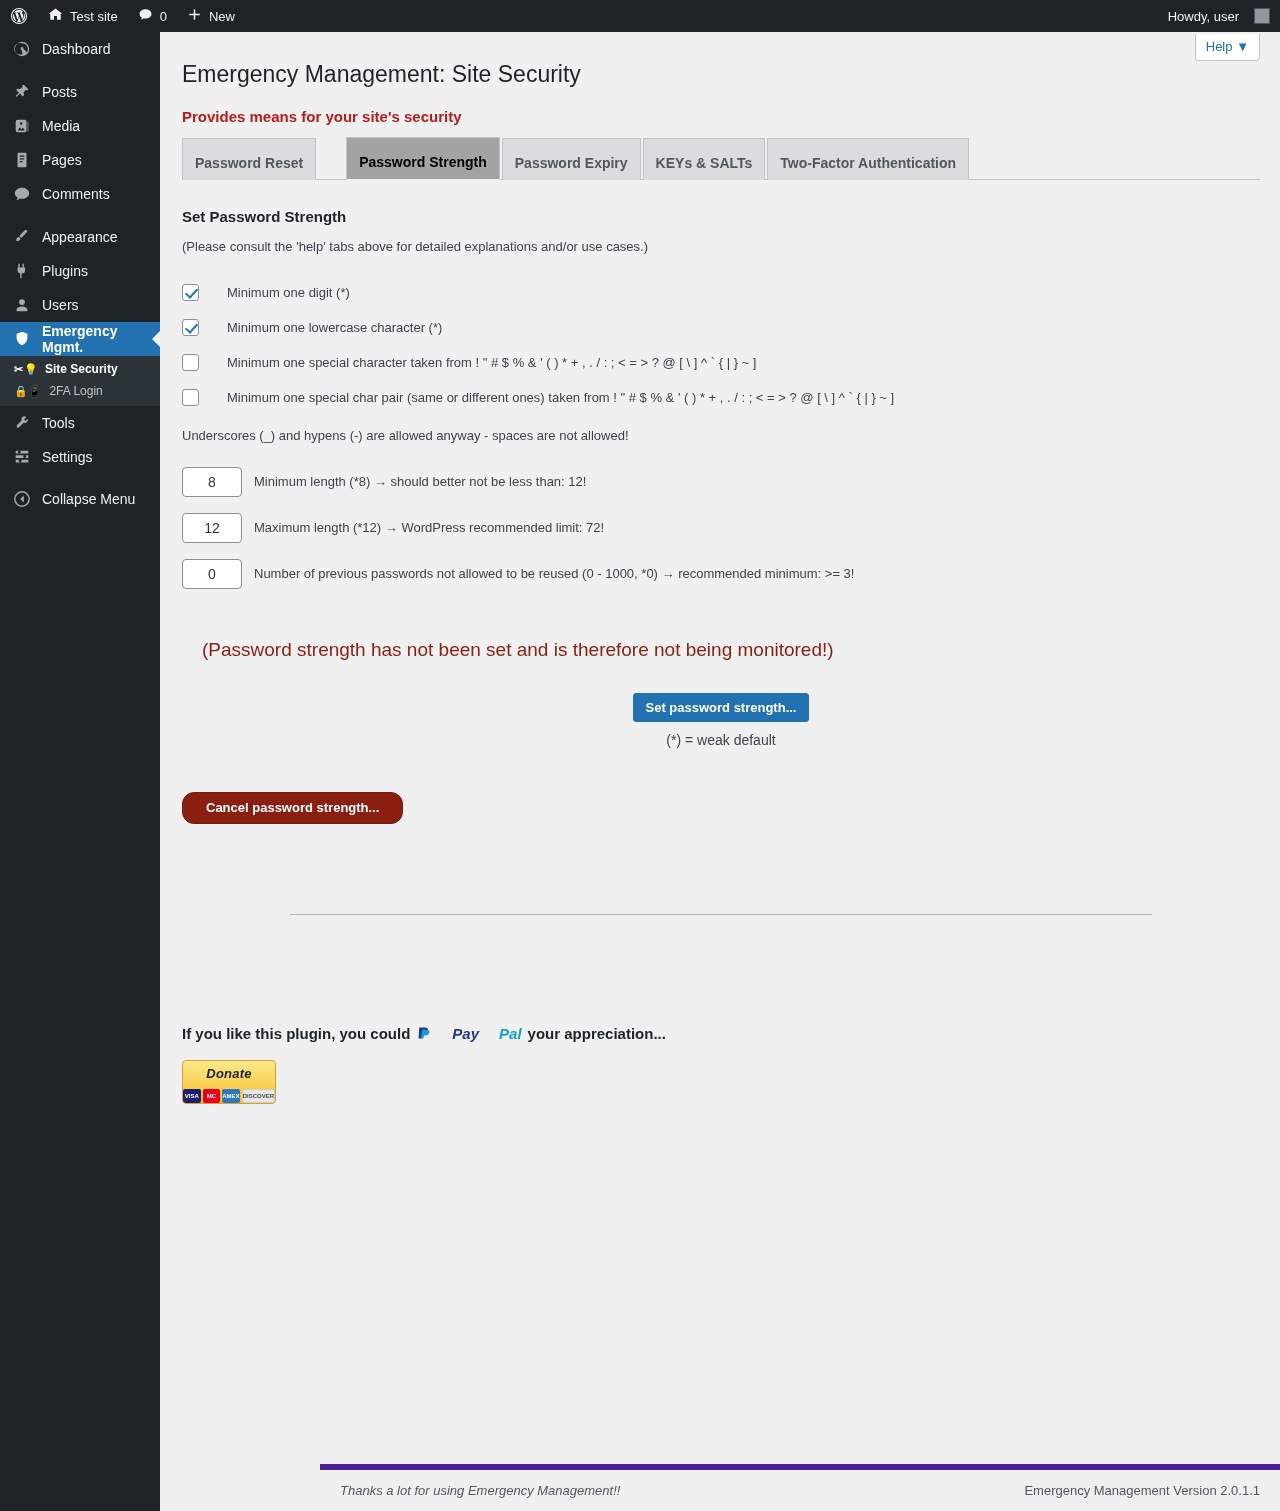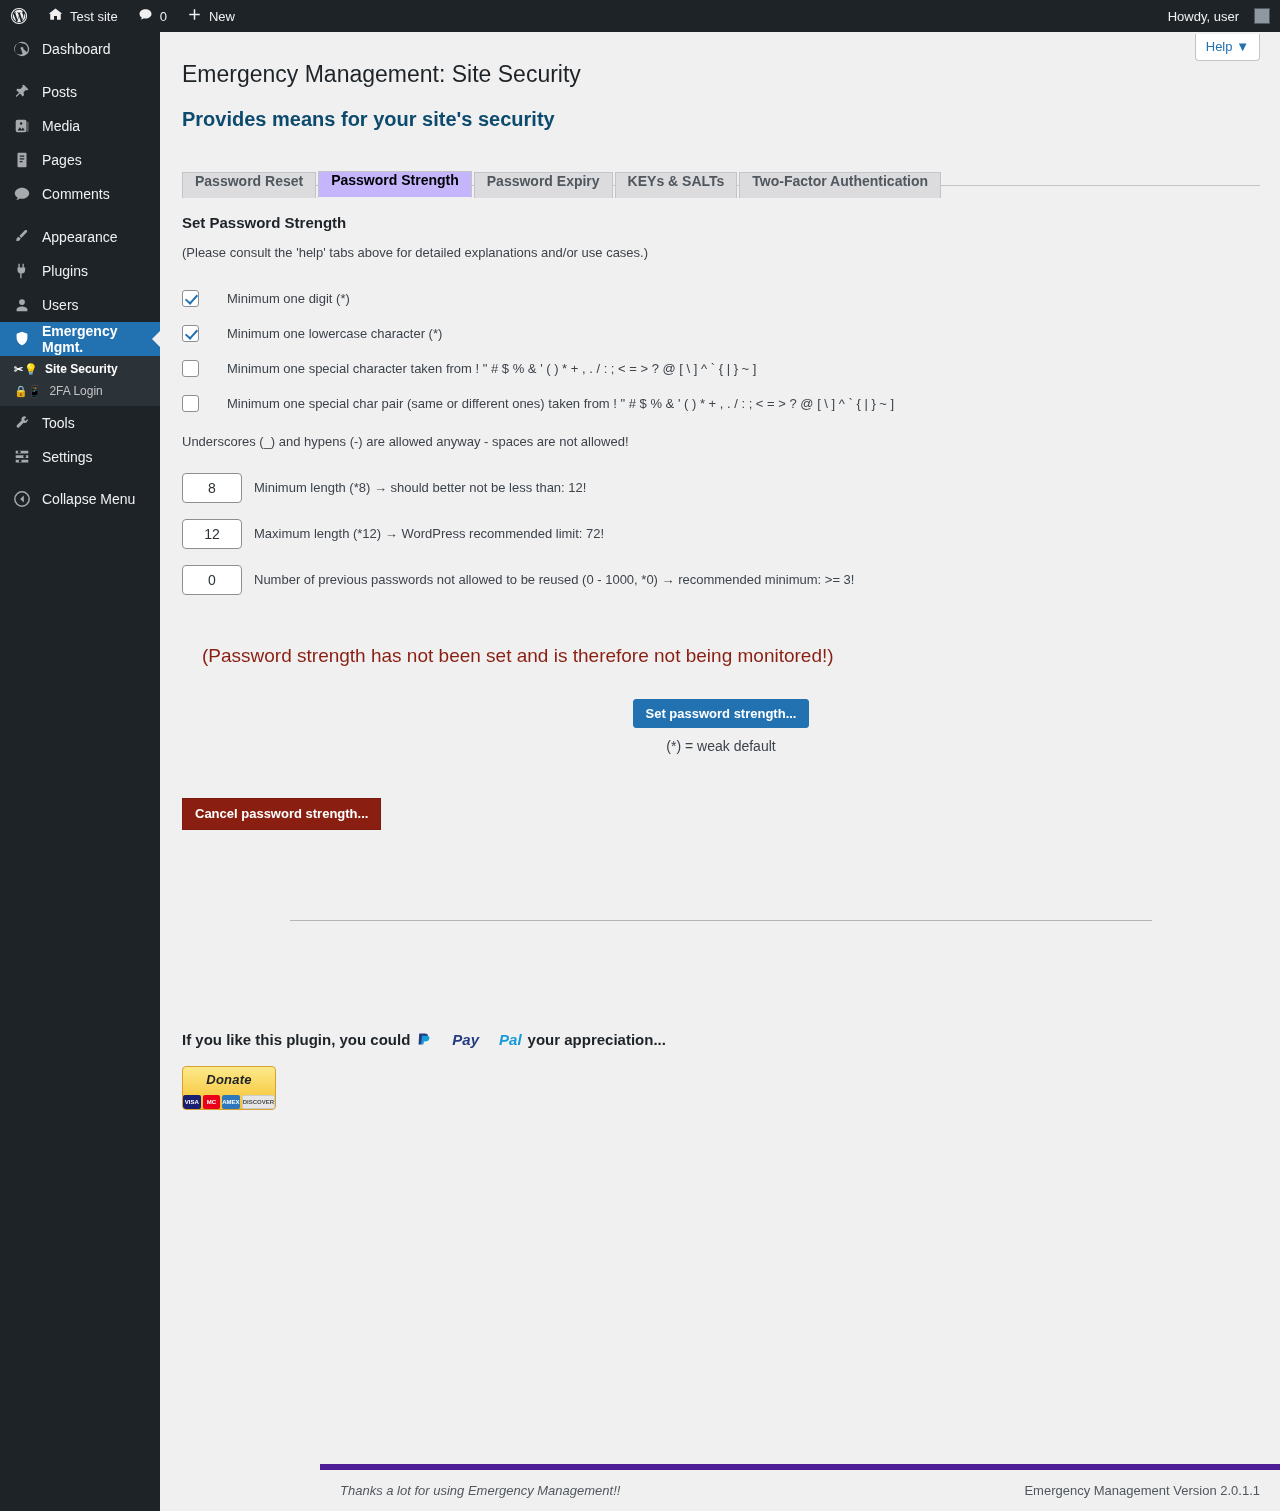--- a/index.html
+++ b/index.html
@@ -73,35 +73,35 @@
   .help-tab {
     background: #fff; border: 1px solid #c3c4c7; border-top: none;
     border-radius: 0 0 4px 4px; padding: 5px 10px 6px 10px;
     font-size: 13px; color: #2271b1; cursor: pointer;
   }
   .wrap { padding: 10px 20px 0 22px; }
   h1.page-title {
     font-size: 23px; font-weight: 400; color: #1d2327;
     margin: 18px 0 18px 0; line-height: 1.3;
   }
-  h3.subtitle { font-size: 20px; font-weight: 700; color: #0c4a6e; margin: 0 0 22px 0; }
+  h3.subtitle { font-size: 15px; font-weight: 700; color: #b91c1c; margin: 0 0 22px 0; }
   
   .nav-tabs {
     border-bottom: 1px solid #c3c4c7; margin: 0 0 0 0;
     padding-left: 0; display: flex; align-items: flex-end; gap: 2px;
     position: relative; height: 33px;
   }
   .nav-tab {
     border: 1px solid #c3c4c7; border-bottom: none;
     background: #dcdcde; color: #50575e;
     font-size: 14px; font-weight: 600;
-    padding: 0 12px 8px 12px; line-height: 1.2;
-    position: relative; top: 13px; cursor: pointer;
-  }
-  .nav-tab.active { background: #c4b5fd; color: #000; border-bottom: 1px solid #f0f0f1; }
+    padding: 16px 12px 8px 12px; line-height: 1.2;
+    position: relative; top: 1px; cursor: pointer;
+  }
+  .nav-tab.active { background: #a3a3a3; color: #000; border-bottom: 1px solid #f0f0f1; margin-left: 28px; }
   .tab-panel { padding-top: 28px; }
   h2.section-title { font-size: 15px; font-weight: 700; color: #1d2327; margin: 0 0 14px 0; }
   p.note { font-size: 13px; margin: 0 0 30px 0; color: #3c434a; }
   .check-row { display: flex; align-items: center; gap: 28px; margin-bottom: 18px; }
   .cb {
     width: 17px; height: 17px; border: 1px solid #8c8f94; background: #fff;
     border-radius: 3px; flex: none; position: relative; cursor: pointer;
   }
   .cb.checked { background: #fff; border-color: #8c8f94; }
   .cb.checked:after {
@@ -124,22 +124,22 @@
   }
   .btn-row { display: flex; align-items: center; gap: 10px; margin-top: 32px; flex-direction: column; }
   .btn-primary {
     background: #2271b1; border: 1px solid #2271b1; color: #fff;
     font-size: 13px; font-weight: 600; border-radius: 3px;
     padding: 7px 12px; cursor: pointer; line-height: 1;
     font-family: "Liberation Sans", sans-serif;
   }
   .btn-danger {
     background: #8a1f11; border: 1px solid #7a1b0f; color: #fff;
-    font-size: 13px; font-weight: 600; border-radius: 0;
-    padding: 8px 12px; cursor: pointer; line-height: 1.1;
+    font-size: 13px; font-weight: 600; border-radius: 12px;
+    padding: 8px 23px; cursor: pointer; line-height: 1.1;
     margin-top: 44px; font-family: "Liberation Sans", sans-serif;
   }
   .btn-side-note { font-size: 14px; }
   .hr-sep {
     border: none; border-top: 1px solid #b5b5b5;
     margin: 90px 108px 0 108px;
   }
   .donate-block { margin-top: 110px; }
   .donate-title {
     font-size: 15px; font-weight: 700; color: #1d2327;

